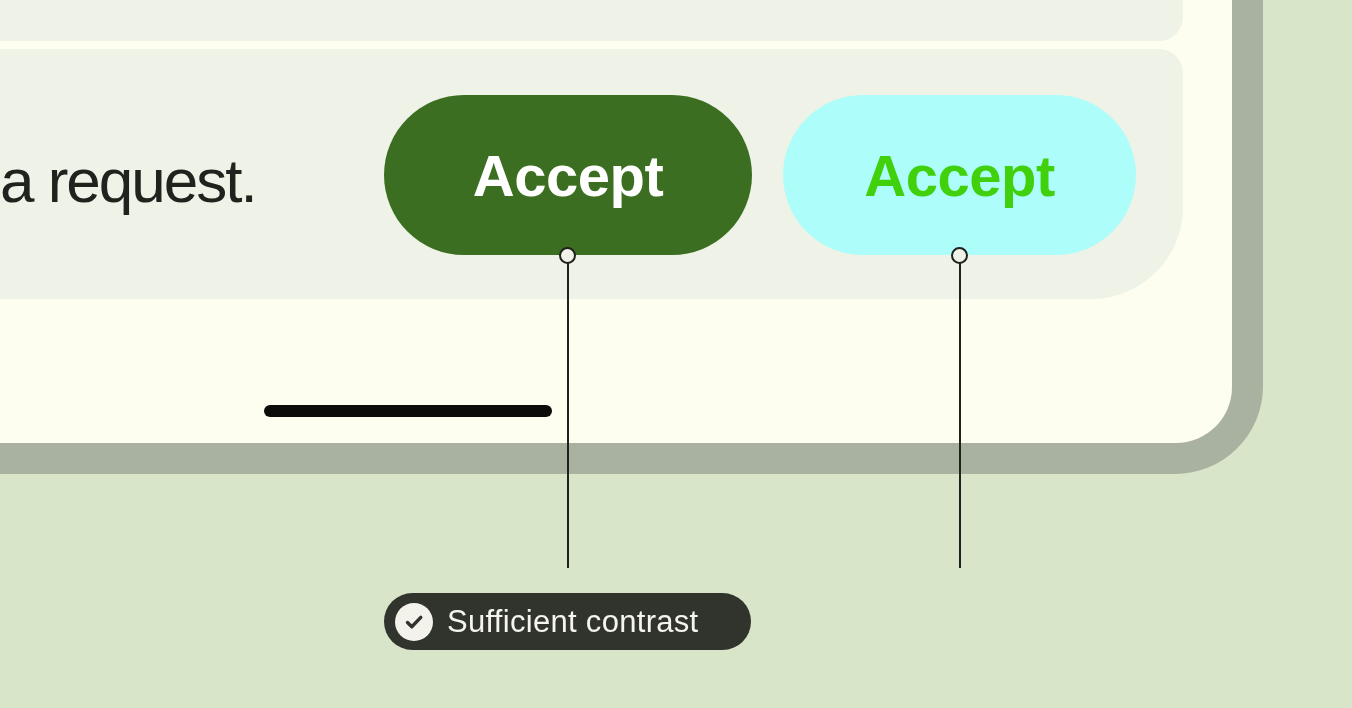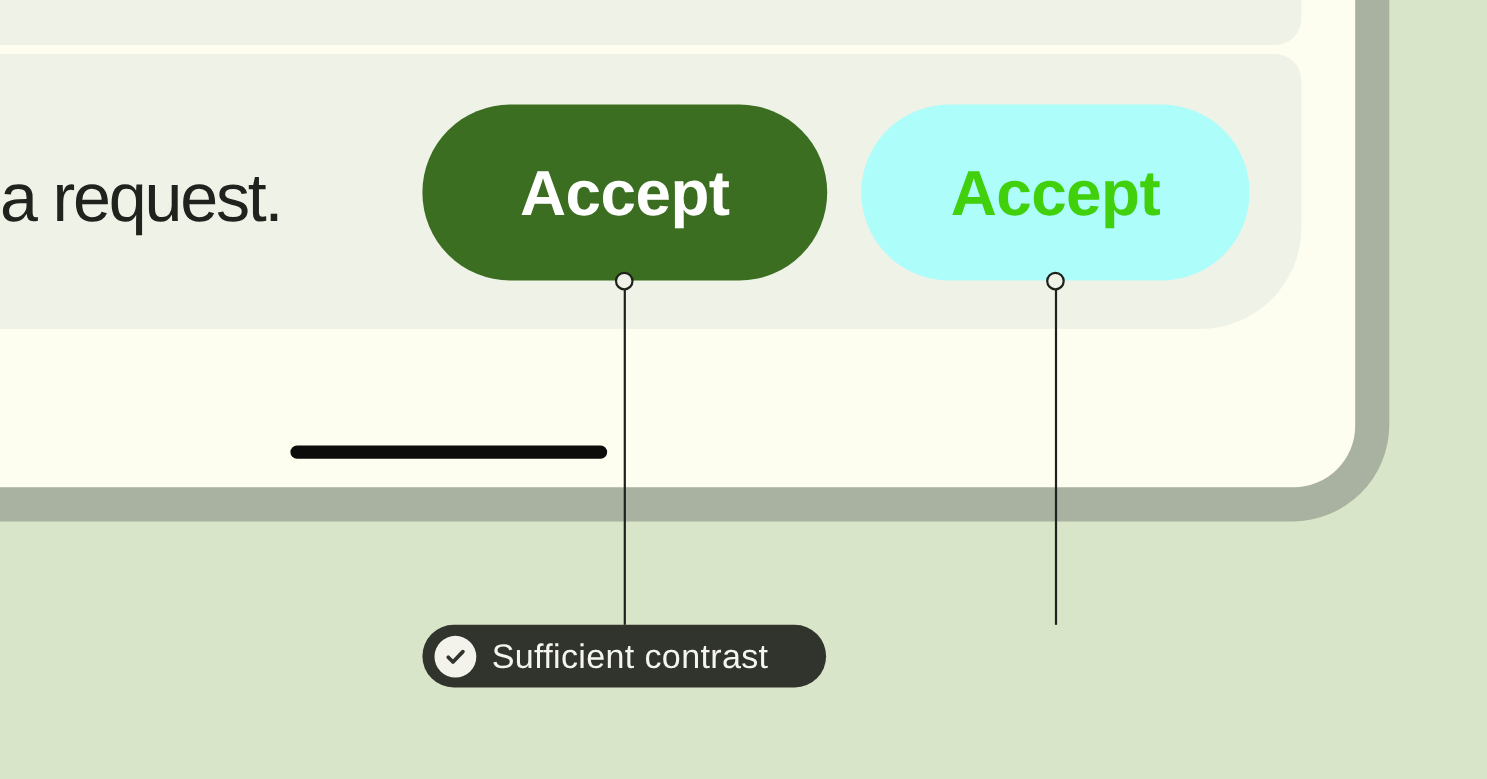--- a/index.html
+++ b/index.html
@@ -108,21 +108,21 @@
     top:568px;
     height:57px;
     border-radius:29px;
     background:var(--callout_bg, #31332d);
     display:flex;
     align-items:center;
     gap:14px;
     padding-left:11px;
     box-sizing:border-box;
   }
-  .callout.sufficient{ left:384px; width:367px; }
+  .callout.sufficient{ left:384px; width:367px;margin-top:25px; }
   .callout.poor{ left:812px; width:295px; }
   .callout-icon-circle{
     width:38px; height:38px;
     border-radius:50%;
     background:#f3f3ec;
     display:flex;
     align-items:center;
     justify-content:center;
     flex:0 0 auto;
   }

